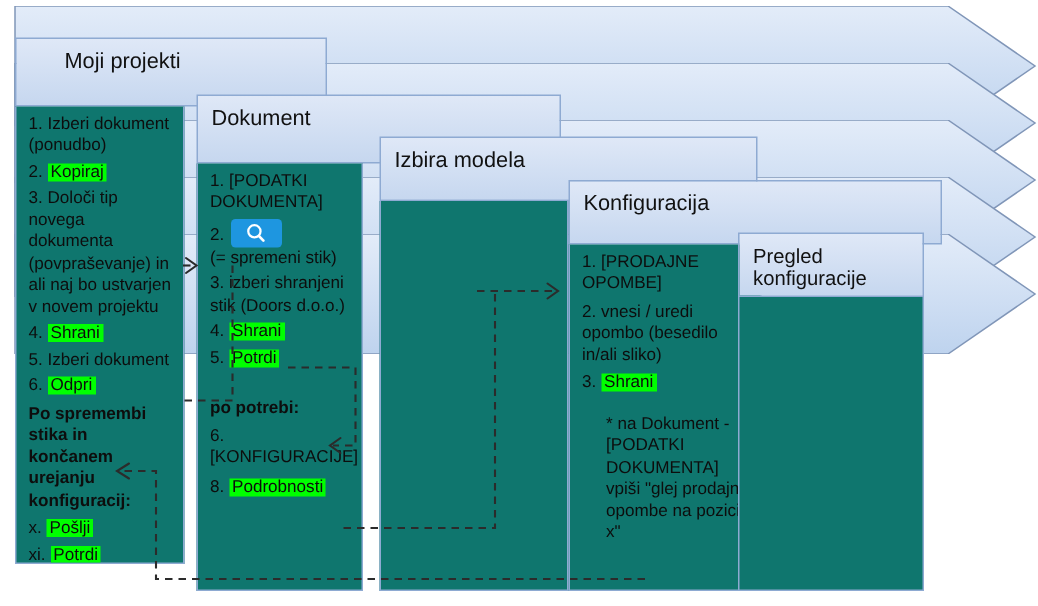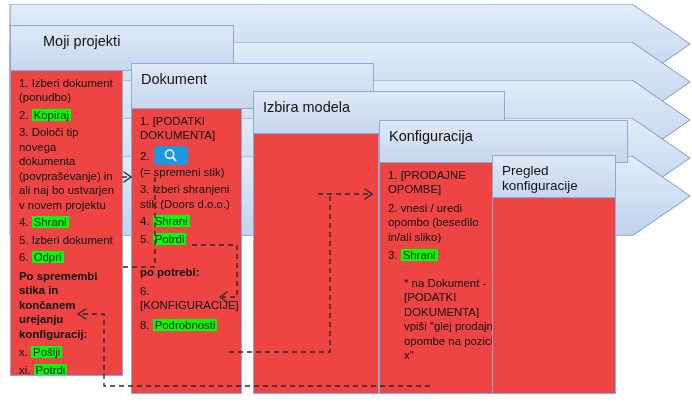--- a/index.html
+++ b/index.html
@@ -36,21 +36,21 @@
     font-size: 14.5px;
     line-height: 1.12;
     padding: 7px 9px 6px 9px;
     display: flex;
     align-items: flex-start;
   }
   .phase-body {
     box-sizing: border-box;
     border: 1px solid #8eaad2;
     border-top: none;
-    background: #ef4444;
+    background: #0f766e;
     padding: 5px 7px 6px 8px;
     font-size: 11.4px;
     line-height: 1.27;
     color: #0d0d0d;
     overflow: hidden;
   }
   .phase-body.empty { padding: 0; }
 
   .line { margin: 0 0 3px 0; }
   .line:last-child { margin-bottom: 0; }
@@ -135,21 +135,21 @@
         <linearGradient id="cg5" x1="0" y1="0" x2="0" y2="1">
           <stop offset="0%" stop-color="#e3ecf9"></stop>
             <stop offset="100%" stop-color="#bed3ee"></stop>
         </linearGradient>
       </defs>
       <path d="M10,0 L632,0 L690,40 L632,80 L10,80 Z" fill="url(#cg5)" stroke="#8096b8" stroke-width="1"></path>
     </svg>
   </div>
 
   <div class="phase" style="left:10px; top:25px; width:113px;">
-    <div class="phase-head" style="width:224px; height:46px;padding-left:32px;">
+    <div class="phase-head" style="width:208px; height:46px;padding-left:32px;">
       <span>Moji projekti</span>
     </div>
     <div class="phase-body" style="width:113px; height:305px;">
       <div class="line"><span>1. Izberi dokument (ponudbo)</span></div>
       <div class="line"><span>2. </span><span class="hl">Kopiraj</span></div>
       <div class="line"><span>3. Določi tip novega dokumenta (povpraševanje) in ali naj bo ustvarjen v novem projektu</span></div>
       <div class="line"><span>4. </span><span class="hl">Shrani</span></div>
       <div class="line"><span>5. Izberi dokument</span></div>
       <div class="line"><span>6. </span><span class="hl">Odpri</span></div>
       <div class="line bold" style="margin-top:4px;"><span>Po spremembi stika in končanem urejanju konfiguracij:</span></div>

